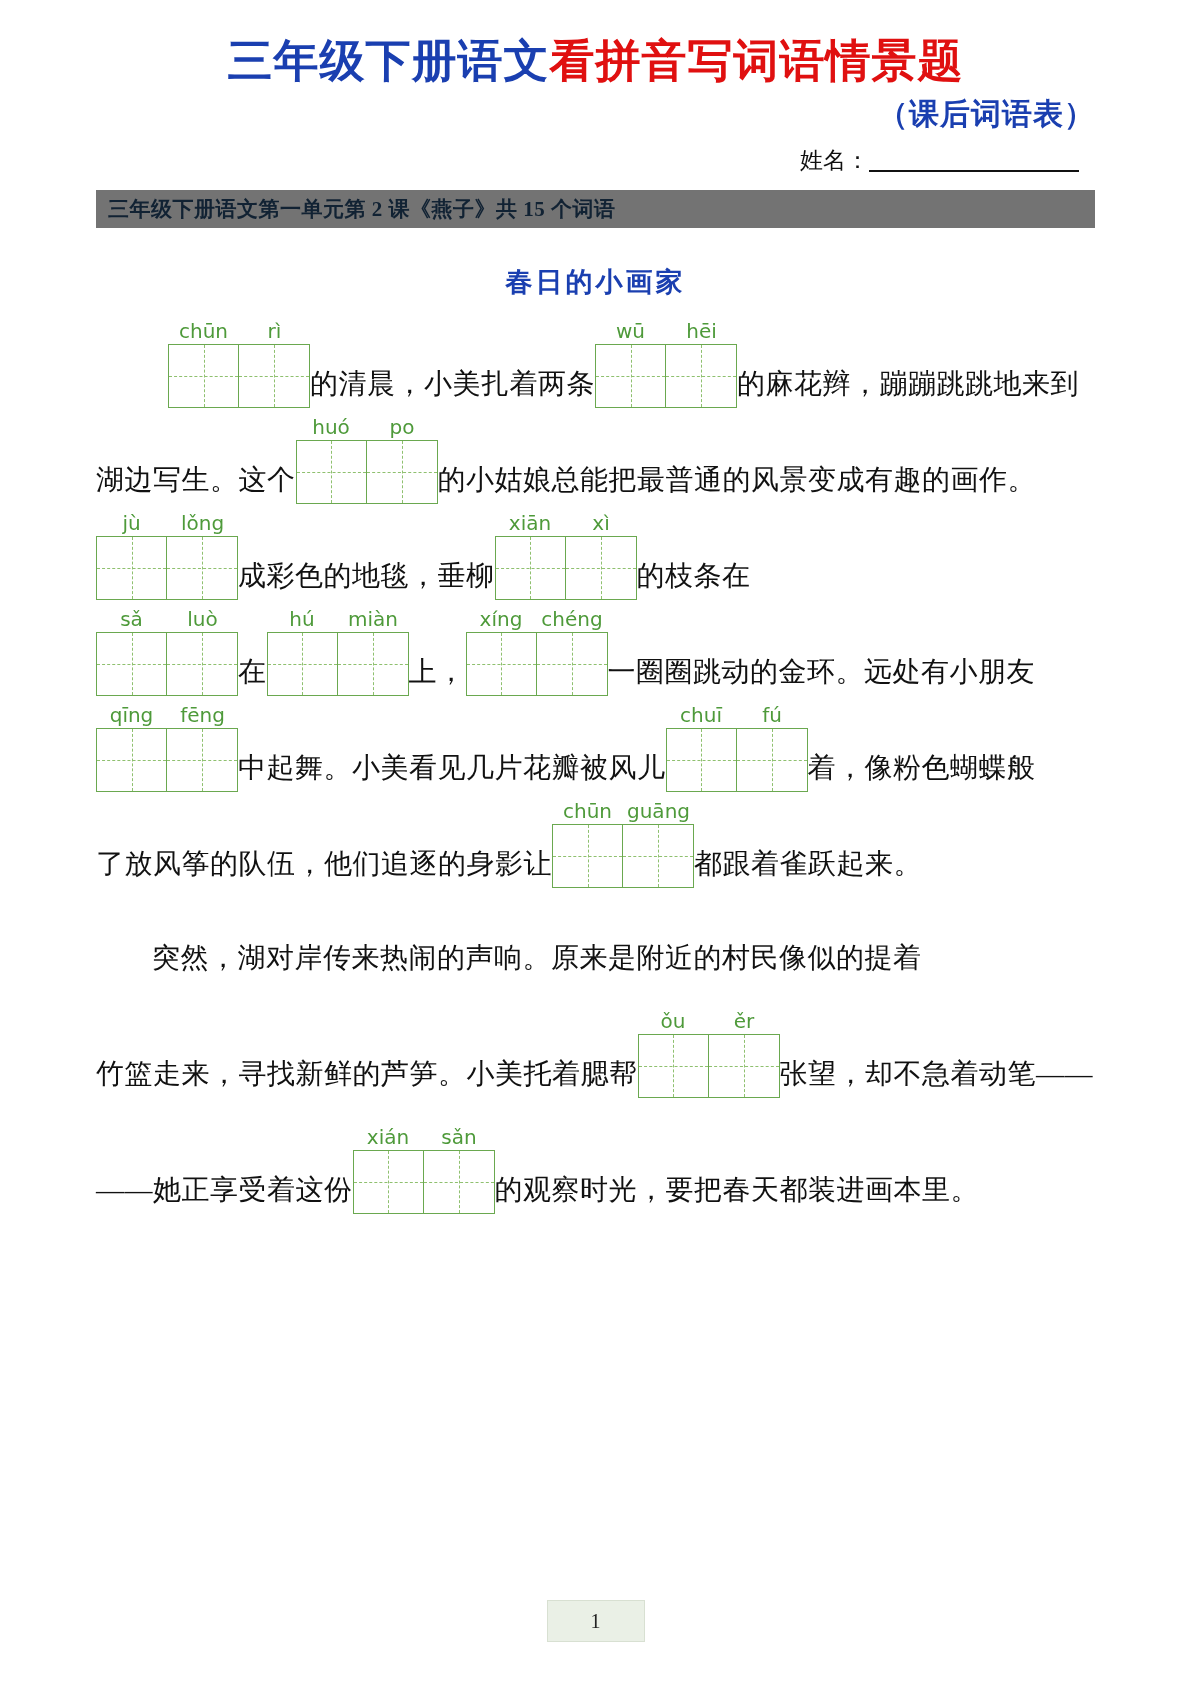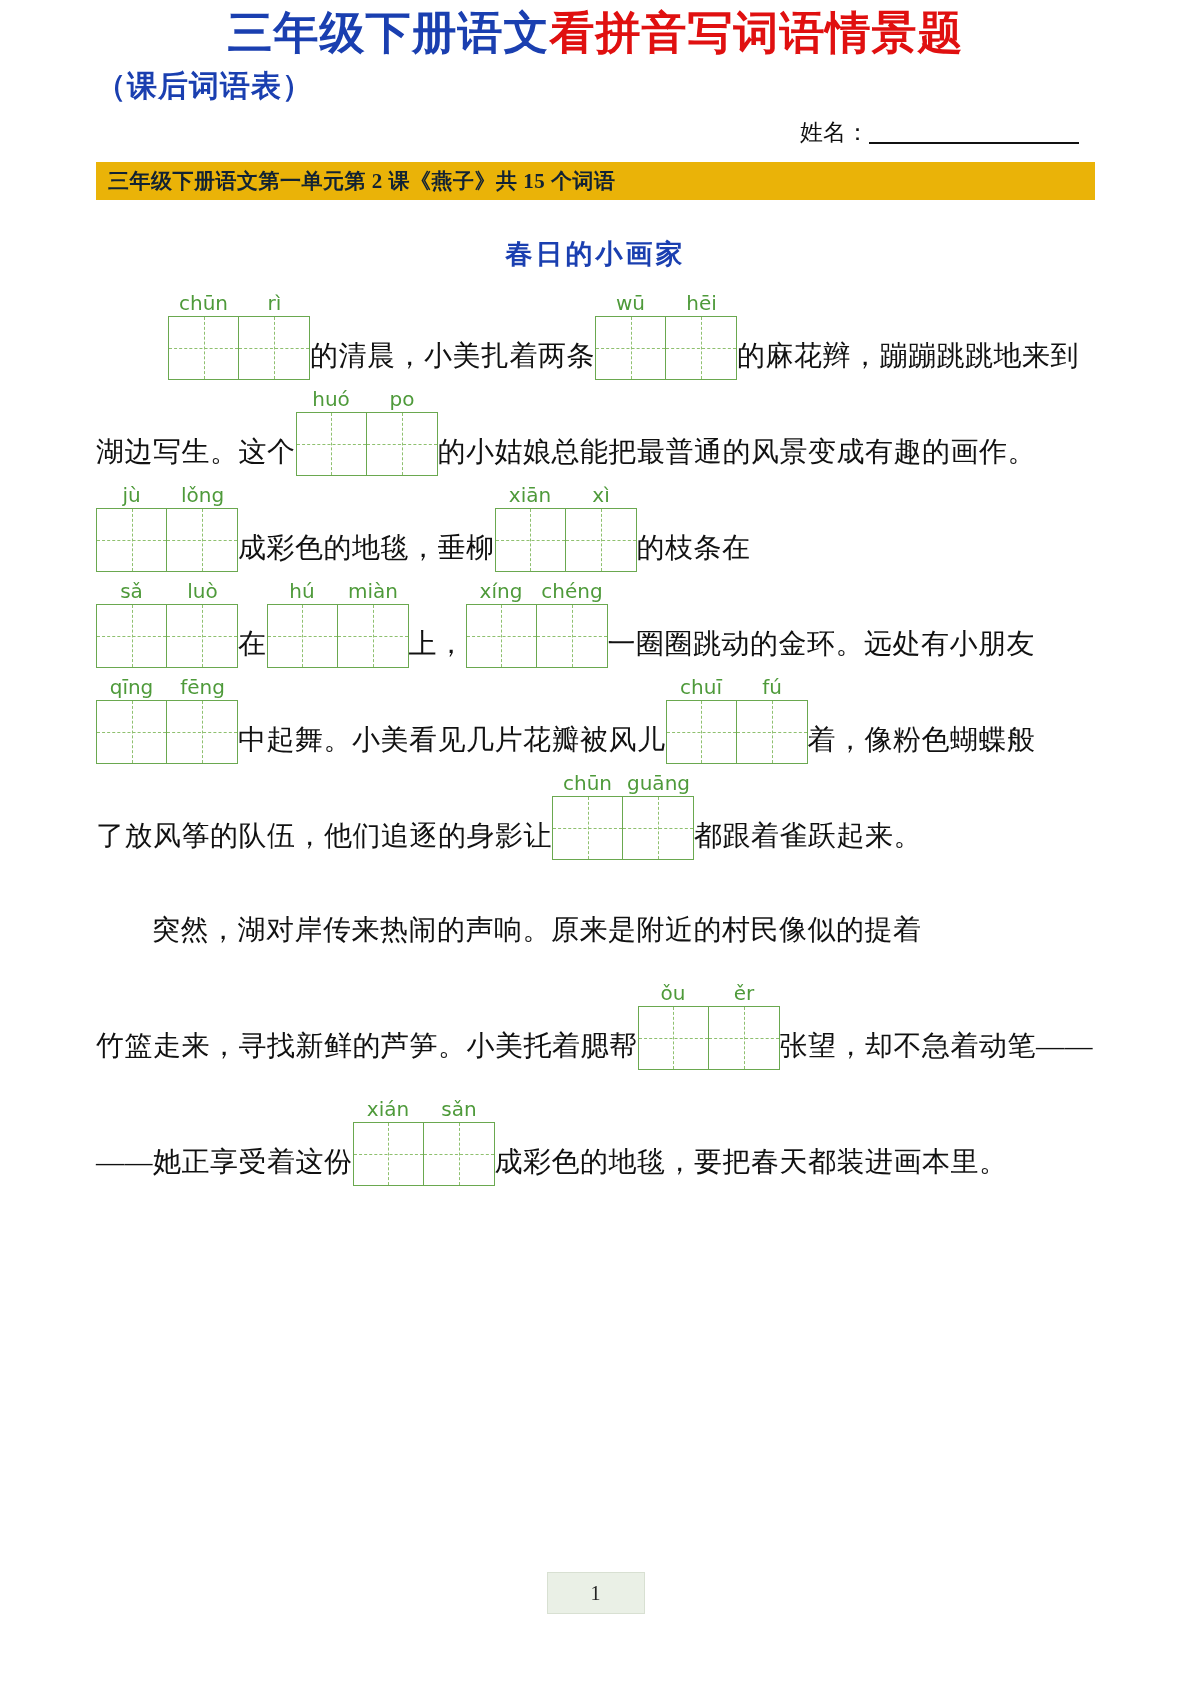--- a/index.html
+++ b/index.html
@@ -18,28 +18,28 @@
     height:1684px;
     box-sizing:border-box;
     padding:0 96px;
   }
   
   .title{
     text-align:center;
     font-size:45px;
     font-weight:bold;
     letter-spacing:1px;
-    margin-top:8px;
+    margin-top:36px;
     line-height:1.15;
     white-space:nowrap;
   }
   .title .blue{color:#1a3fb0;}
   .title .red{color:#e01010;}
   .subtitle{
-    text-align:left;
+    text-align:right;
     font-size:30px;
     color:#1a3fb0;
     font-weight:bold;
     margin-top:6px;
     letter-spacing:1px;
   }
   .name-row{
     margin-top:10px;
     text-align:right;
     font-size:23px;
@@ -49,21 +49,21 @@
   .name-line{
     display:inline-block;
     width:210px;
     border-bottom:2px solid #111;
     height:22px;
     vertical-align:-4px;
   }
   
   .band{
     margin-top:14px;
-    background:#eab308;
+    background:#737373;
     height:38px;
     line-height:38px;
     padding-left:12px;
     font-size:21px;
     color:#123;
     font-weight:bold;
     letter-spacing:0.5px;
   }
   .story-title{
     text-align:center;
@@ -340,21 +340,21 @@
       <div class="grp">
         <div class="py">
           <span>xián</span>
           <span>sǎn</span>
         </div>
         <div class="boxes">
           <div class="cell"></div>
           <div class="cell"></div>
         </div>
       </div>
-      <span class="txt">成彩色的地毯，要把春天都装进画本里。</span>
+      <span class="txt">的观察时光，要把春天都装进画本里。</span>
     </div>
 
   </div>
 
   <div class="footer">
     <span class="pagebox">1</span>
   </div>
 
 </div>
 

